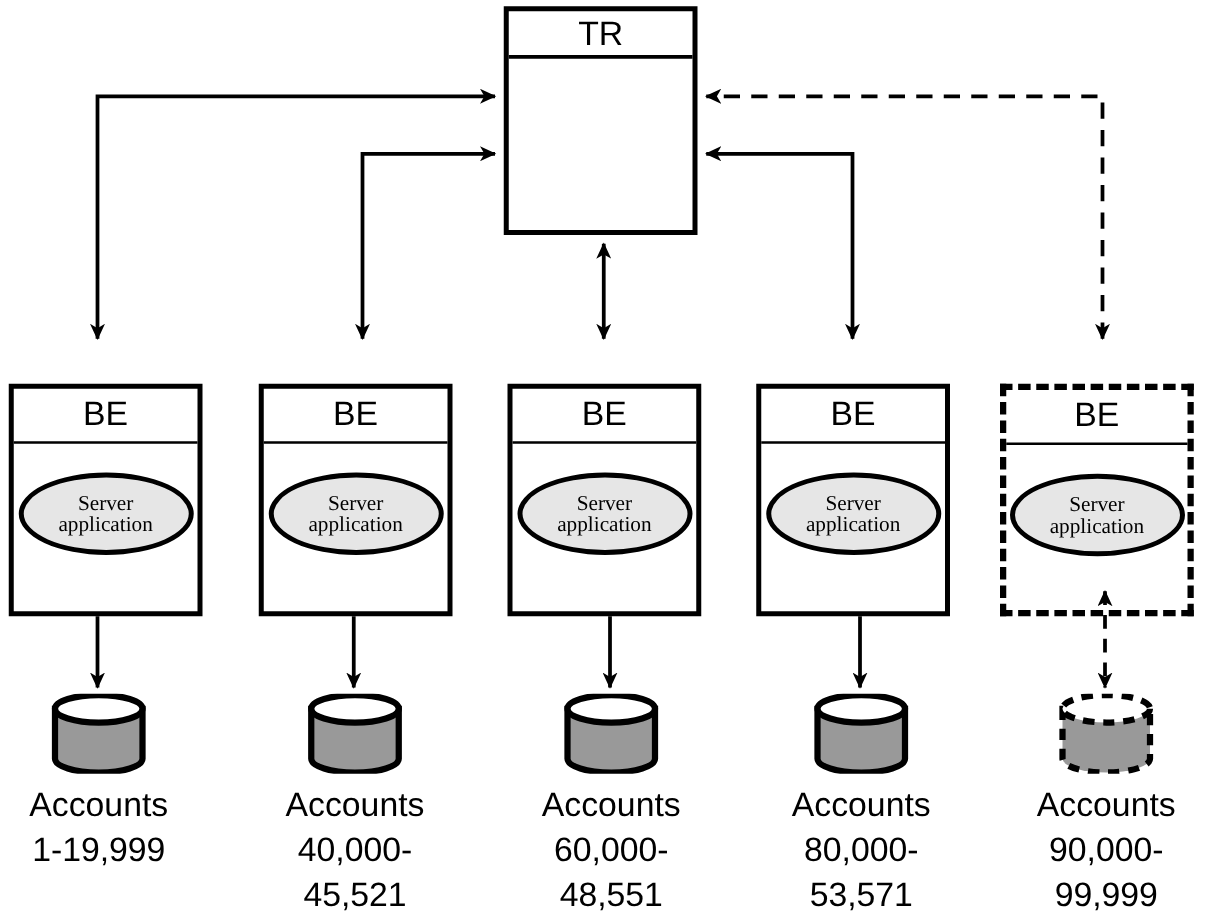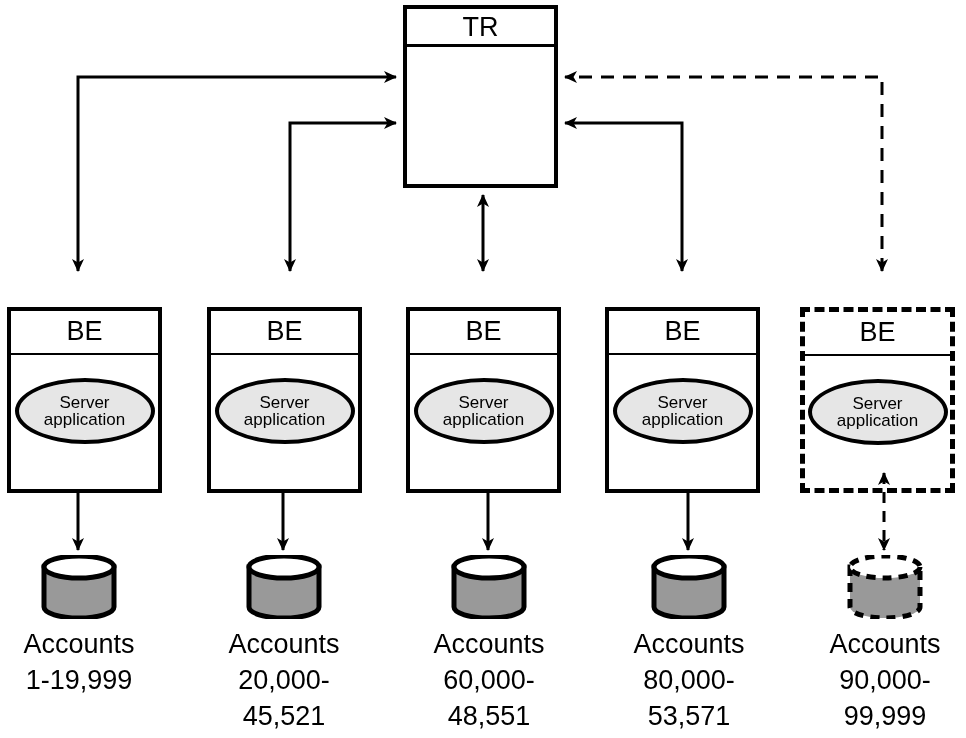--- a/index.html
+++ b/index.html
@@ -72,20 +72,21 @@
     height: 44px;
     line-height: 40px;
     text-align: center;
     font-size: 27px;
     border-bottom: 2px solid #000000;
     box-sizing: border-box;
   }
   .be-body {
     position: relative;
     height: 134px;
+    font-family: Liberation Serif, serif;
   }
   .server-ellipse {
     position: absolute;
     left: 50%;
     top: 56px;
     transform: translate(-50%, -50%);
     width: 140px;
     height: 66px;
     box-sizing: border-box;
     border: 4px solid #000000;
@@ -262,21 +263,21 @@
       <ellipse cx="39" cy="12" rx="35" ry="11" fill="#ffffff" stroke="#000000" stroke-width="5" stroke-dasharray="9 7"></ellipse>
     </svg>
   </div>
 
   <div class="db-caption" style="left:-21px;">
     <div>Accounts</div>
     <div>1-19,999</div>
   </div>
   <div class="db-caption" style="left:184px;">
     <div>Accounts</div>
-    <div>20,000-</div>
+    <div>40,000-</div>
     <div>45,521</div>
   </div>
   <div class="db-caption" style="left:389px;">
     <div>Accounts</div>
     <div>60,000-</div>
     <div>48,551</div>
   </div>
   <div class="db-caption" style="left:589px;">
     <div>Accounts</div>
     <div>80,000-</div>

